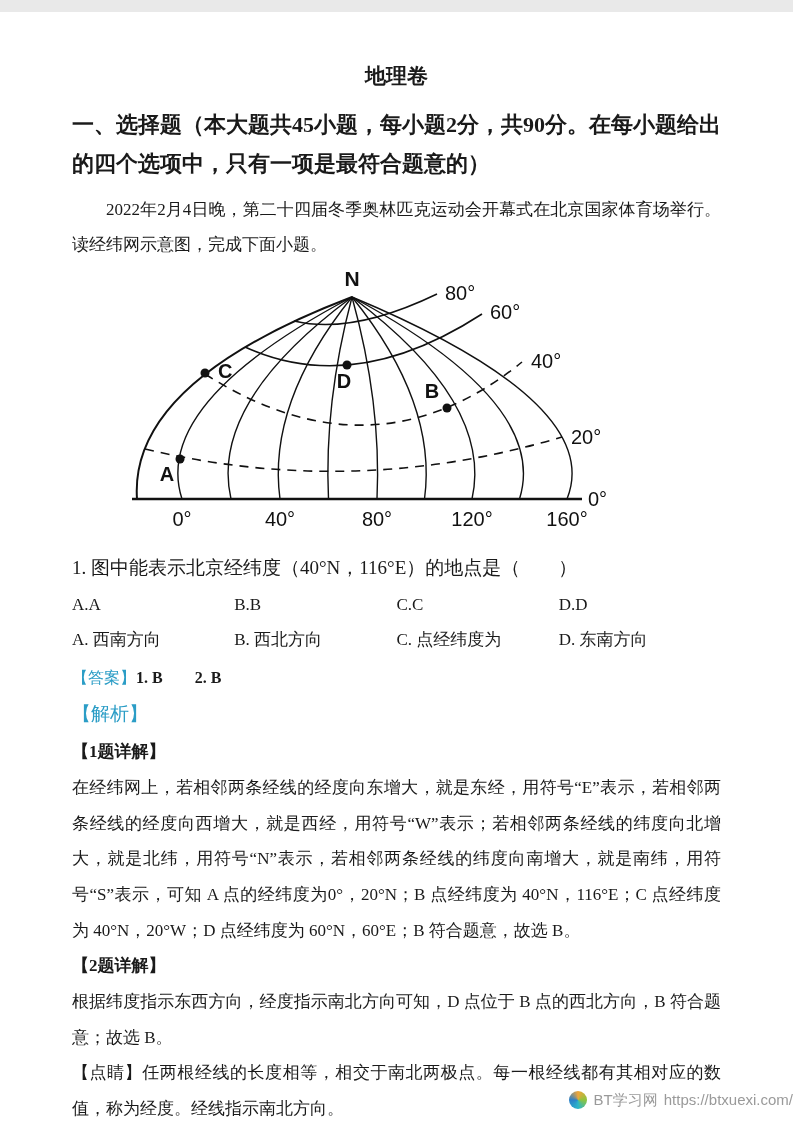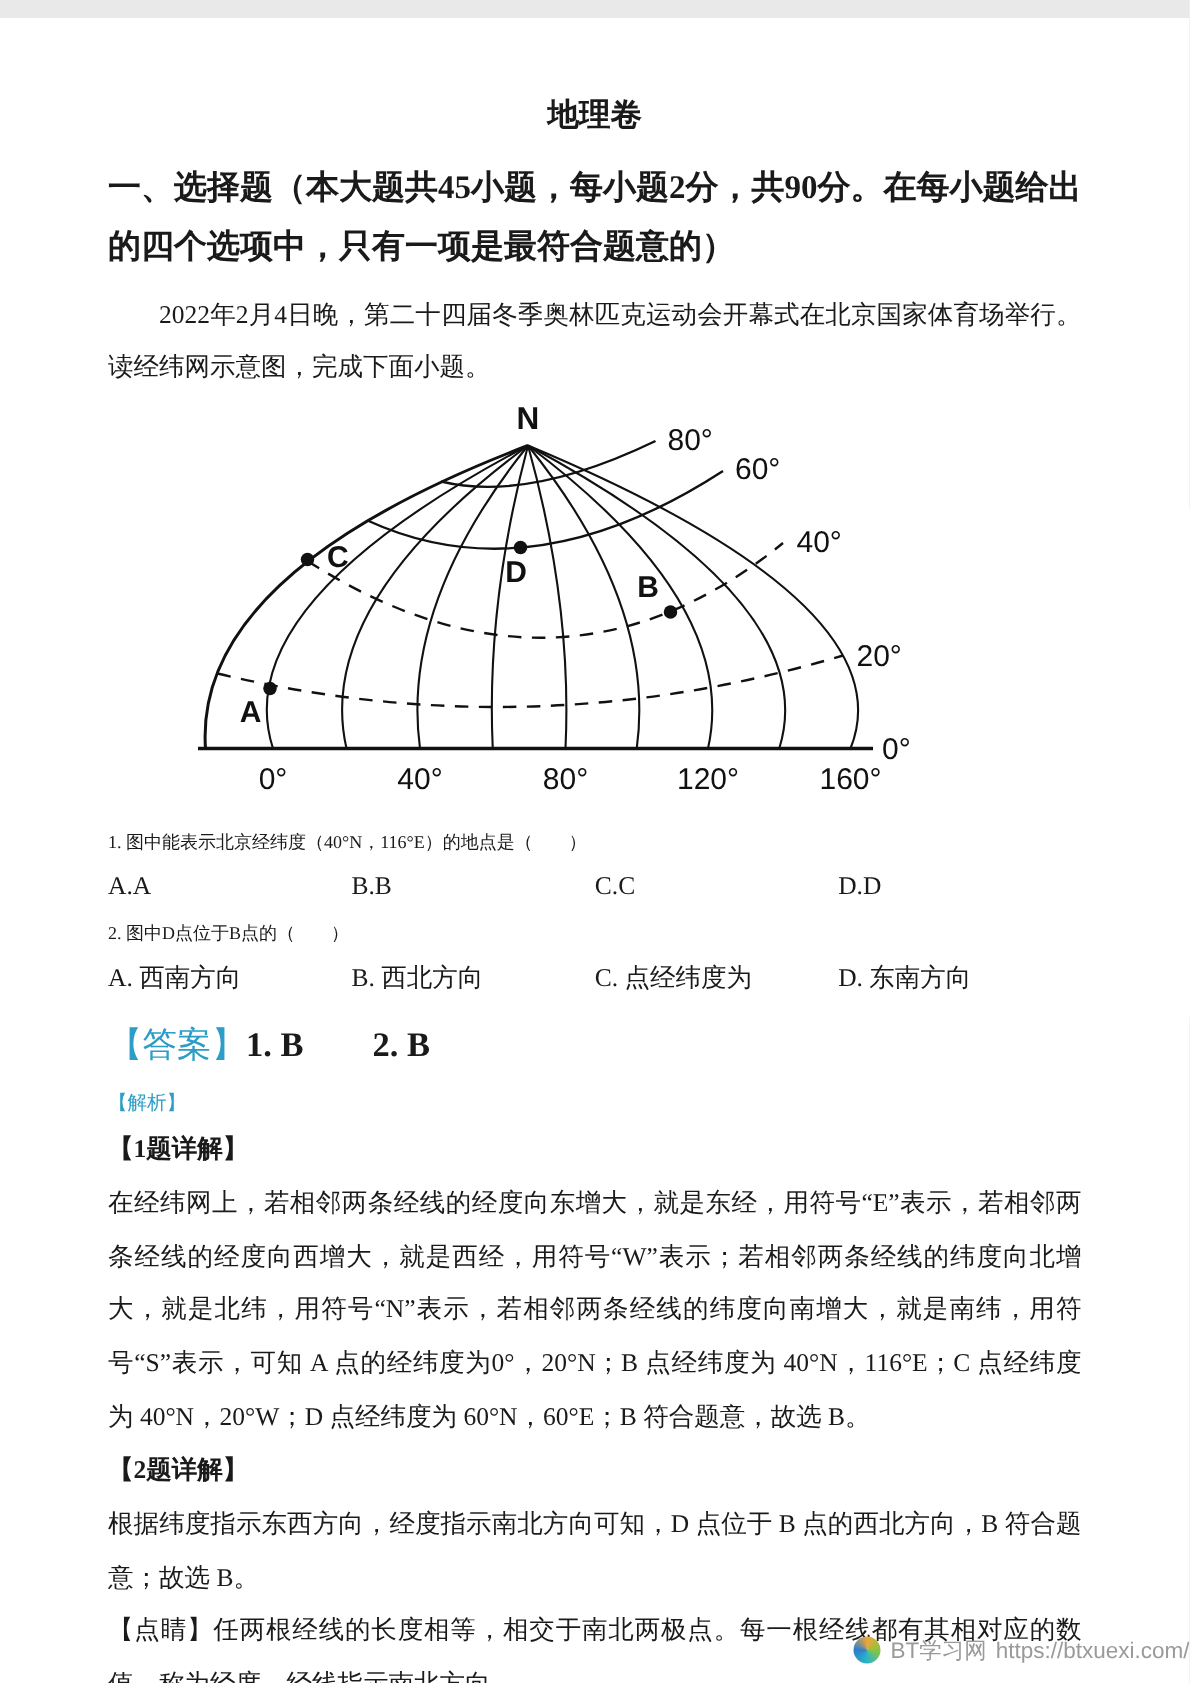--- a/index.html
+++ b/index.html
@@ -32,40 +32,40 @@
     line-height:2.05;
     text-indent:2em;
     text-align:justify;
   }
   .figure{
     margin:4px 0 10px 52px;
     width:540px;
   }
   .figure svg{display:block;}
   .q-text{
-    font-size:12px;
+    font-size:19px;
     line-height:2.0;
     margin-top:2px;
   }
   .options{
     display:flex;
     font-size:17px;
     line-height:2.0;
     margin-top:1px;
   }
   .options span{flex:1 1 25%;}
   .answer-line{
-    font-size:23px;
+    font-size:16px;
     line-height:2.1;
     margin-top:4px;
   }
   .teal{color:#2b9dc6;}
   .answer-vals{font-weight:bold;}
   .tag-line{
-    font-size:13px;
+    font-size:19px;
     line-height:2.1;
   }
   .exp-heading{
     font-size:17px;
     font-weight:bold;
     line-height:2.1;
   }
   .body-para{
     margin:0;
     font-size:17px;
@@ -165,21 +165,20 @@
     <div class="q-text">1. 图中能表示北京经纬度（40°N，116°E）的地点是（　　）</div>
     <div class="options">
       <span>A.A</span>
       <span>B.B</span>
       <span>C.C</span>
       <span>D.D</span>
     </div>
   </div>
 
   <div class="question">
-    <div class="q-text">2. 图中D点位于B点的（　　）</div>
     <div class="options">
       <span>A. 西南方向</span>
       <span>B. 西北方向</span>
       <span>C. 点经纬度为</span>
       <span>D. 东南方向</span>
     </div>
   </div>
 
   <div class="answer-line">
     <span class="teal">【答案】</span><span class="answer-vals">1. B　　2. B</span>

